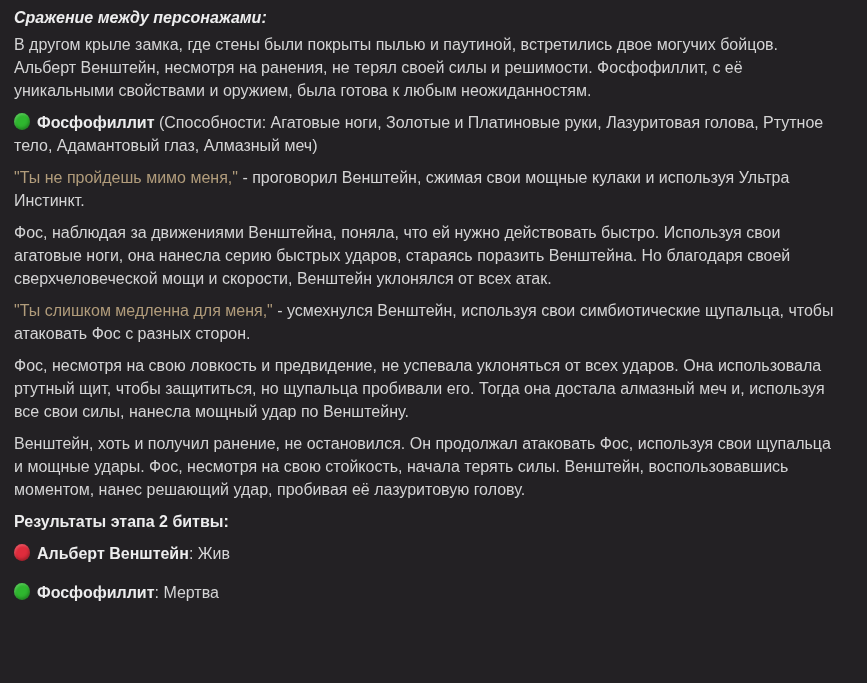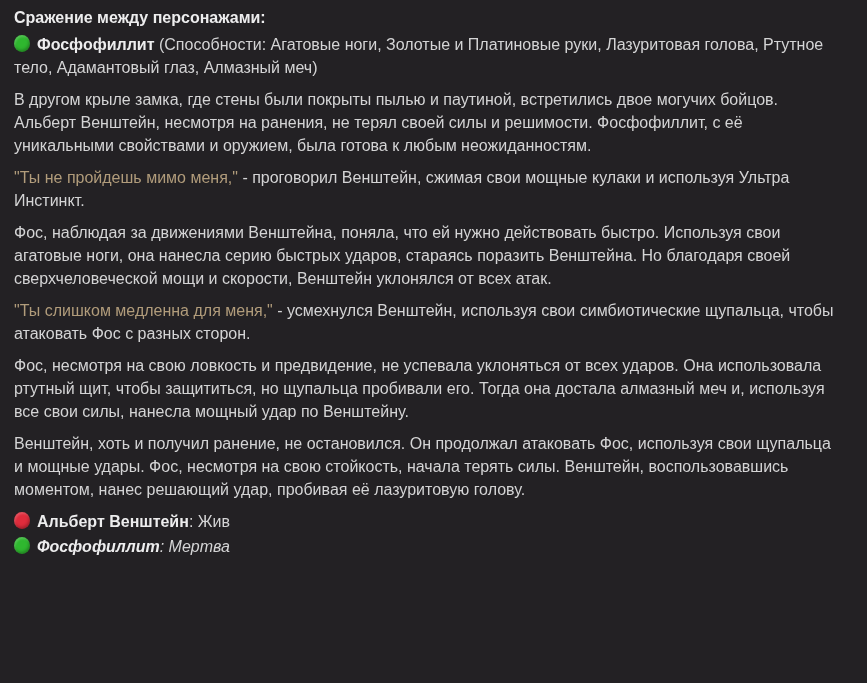--- a/index.html
+++ b/index.html
@@ -15,23 +15,23 @@
     overflow: hidden;
   }
   main.report {
     padding: 6px 14px 10px 14px;
     max-width: 853px;
     box-sizing: border-box;
   }
   p.para {
     margin: 0 0 9px 0;
   }
-  p.para.title-para { margin-bottom: 4px; }
-  p.para.tight { margin-bottom: 2px; }
-  p.para.last { margin-bottom: 16px; font-style: italic; }
+  p.para.title-para { margin-bottom: 4px; font-style: italic; }
+  p.para.tight { margin-bottom: 16px; }
+  p.para.last { margin-bottom: 16px; }
   .t { white-space: pre-wrap; }
   b, .bold {
     font-weight: 700;
     color: var(--text_bold, #ededee);
   }
   .quote {
     color: var(--quote, #b19c7b);
   }
   .emoji {
     display: inline-block;
@@ -47,43 +47,44 @@
 </style>
 </head>
 <body>
 
 <main class="report">
 
   <p class="para title-para"><b class="t">Сражение между персонажами:</b></p>
 
 
 
-  <p class="para"><span class="emoji emoji-green"></span><b class="t">Фосфофиллит</b><span class="t"> (Способности: Агатовые ноги, Золотые и Платиновые руки, Лазуритовая голова, Ртутное
-тело, Адамантовый глаз, Алмазный меч)</span></p>
-
   <p class="para"><span class="t">В другом крыле замка, где стены были покрыты пылью и паутиной, встретились двое могучих бойцов.
 Альберт Венштейн, несмотря на ранения, не терял своей силы и решимости. Фосфофиллит, с её
 уникальными свойствами и оружием, была готова к любым неожиданностям.</span></p>
+
+  <p class="para"><span class="emoji emoji-green"></span><b class="t">Фосфофиллит</b><span class="t"> (Способности: Агатовые ноги, Золотые и Платиновые руки, Лазуритовая голова, Ртутное
+тело, Адамантовый глаз, Алмазный меч)</span></p>
 
   <p class="para"><span class="t quote">"Ты не пройдешь мимо меня,"</span><span class="t"> - проговорил Венштейн, сжимая свои мощные кулаки и используя Ультра
 Инстинкт.</span></p>
 
   <p class="para"><span class="t">Фос, наблюдая за движениями Венштейна, поняла, что ей нужно действовать быстро. Используя свои
 агатовые ноги, она нанесла серию быстрых ударов, стараясь поразить Венштейна. Но благодаря своей
 сверхчеловеческой мощи и скорости, Венштейн уклонялся от всех атак.</span></p>
 
   <p class="para"><span class="t quote">"Ты слишком медленна для меня,"</span><span class="t"> - усмехнулся Венштейн, используя свои симбиотические щупальца, чтобы
 атаковать Фос с разных сторон.</span></p>
 
   <p class="para"><span class="t">Фос, несмотря на свою ловкость и предвидение, не успевала уклоняться от всех ударов. Она использовала
 ртутный щит, чтобы защититься, но щупальца пробивали его. Тогда она достала алмазный меч и, используя
 все свои силы, нанесла мощный удар по Венштейну.</span></p>
 
   <p class="para"><span class="t">Венштейн, хоть и получил ранение, не остановился. Он продолжал атаковать Фос, используя свои щупальца
 и мощные удары. Фос, несмотря на свою стойкость, начала терять силы. Венштейн, воспользовавшись
 моментом, нанес решающий удар, пробивая её лазуритовую голову.</span></p>
 
+  <p class="para"><b class="t">Результаты этапа 2 битвы:</b></p>
 
   <p class="para tight"><span class="emoji emoji-red"></span><b class="t">Альберт Венштейн</b><span class="t">: Жив</span></p>
 
   <p class="para last"><span class="emoji emoji-green"></span><b class="t">Фосфофиллит</b><span class="t">: Мертва</span></p>
 
 </main>
 
 </body></html>

